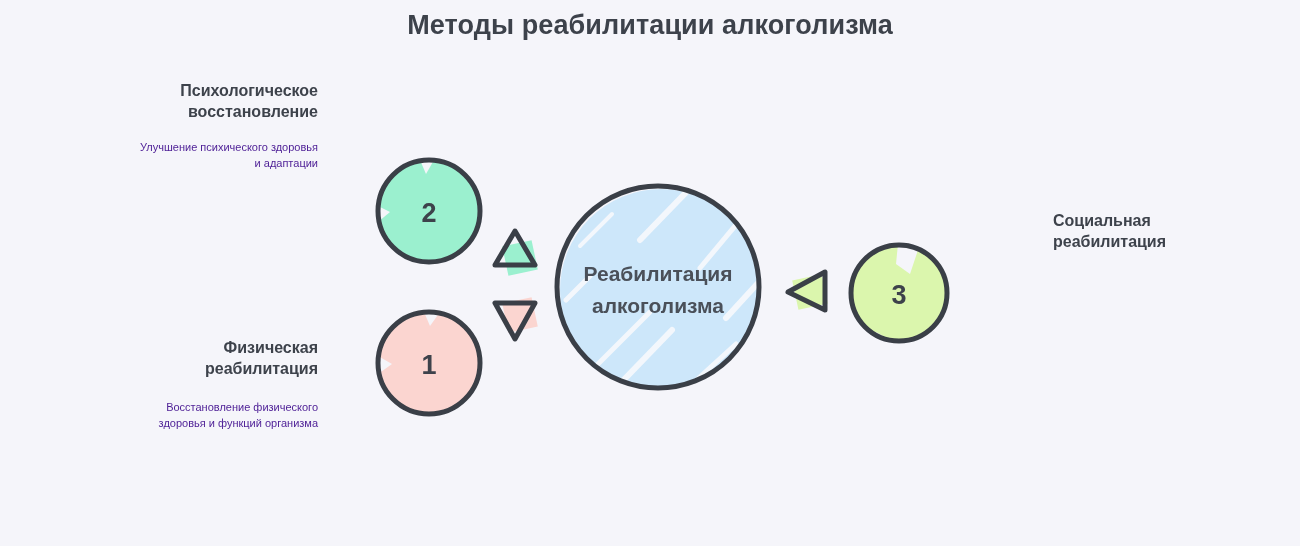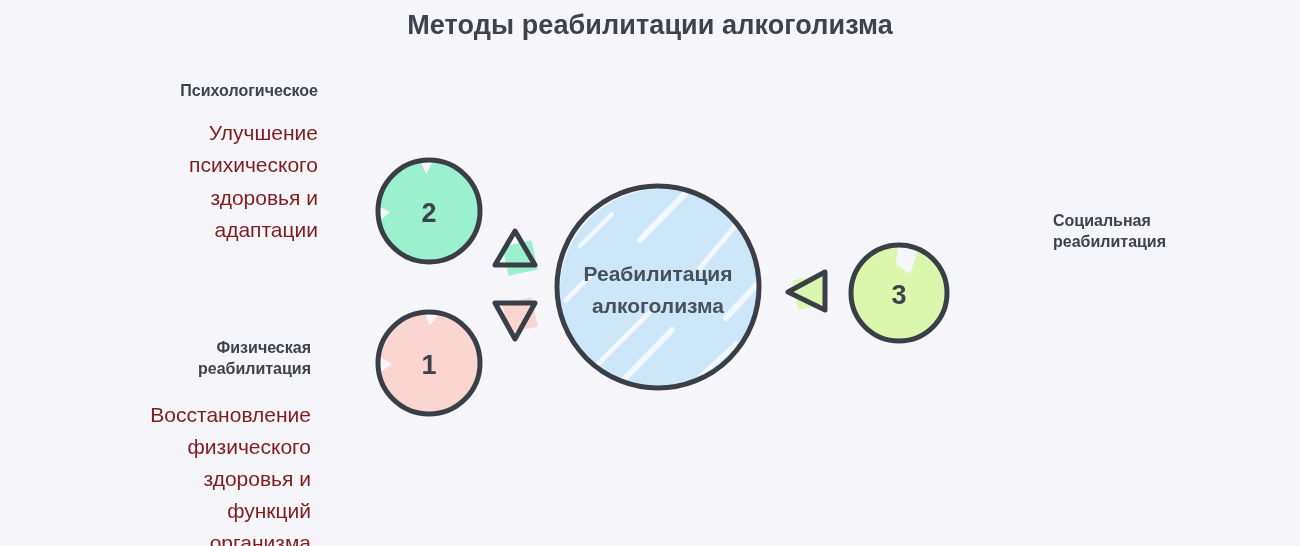--- a/index.html
+++ b/index.html
@@ -34,37 +34,37 @@
   .block {
     position: absolute;
   }
   .block-heading {
     font-size: 16px;
     font-weight: bold;
     color: #3d424b;
     line-height: 1.33;
   }
   .block-body {
-    font-size: 21px;
+    font-size: 11px;
     font-weight: normal;
-    color: #7f1d1d;
+    color: #4c1d95;
     line-height: 1.53;
     margin-top: 16px;
   }
   .align-right { text-align: right; }
   .align-left  { text-align: left; }
 
   
   #block-psych {
     left: 18px;
     top: 80px;
     width: 300px;
   }
   #block-phys {
-    left: 11px;
+    left: 18px;
     top: 337px;
     width: 300px;
   }
   #block-social {
     left: 1053px;
     top: 210px;
     width: 265px;
   }
 
   
@@ -192,20 +192,21 @@
 
     <g>
       <rect x="795" y="277" width="30" height="30" fill="#dbf6ad" transform="rotate(-12 810 292)"></rect>
       <path d="M788 292 L825 272 L825 310 Z" fill="none" stroke="#3a3f47" stroke-width="5" stroke-linejoin="round"></path>
     </g>
   </svg>
 
   <div class="block align-right" id="block-psych">
     <div class="block-heading">
       <div>Психологическое</div>
+      <div>восстановление</div>
     </div>
     <div class="block-body" style="padding-left:120px;">Улучшение психического здоровья и адаптации</div>
   </div>
 
   <div class="block align-right" id="block-phys">
     <div class="block-heading">
       <div>Физическая</div>
       <div>реабилитация</div>
     </div>
     <div class="block-body" style="padding-left:120px;margin-top:19px;">Восстановление физического здоровья и функций организма</div>

